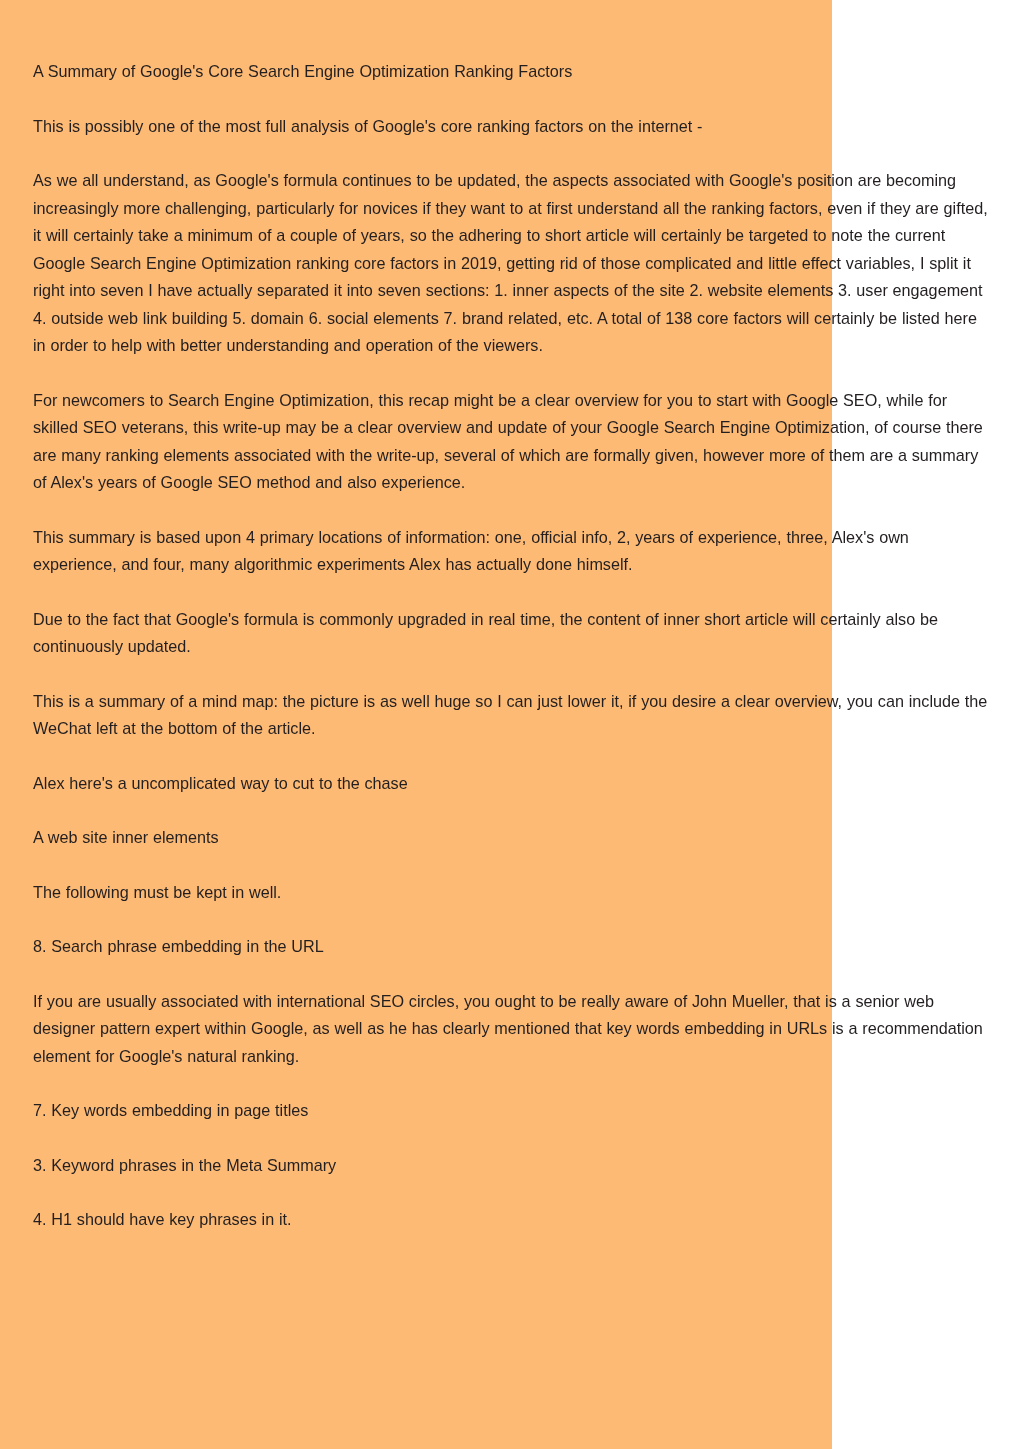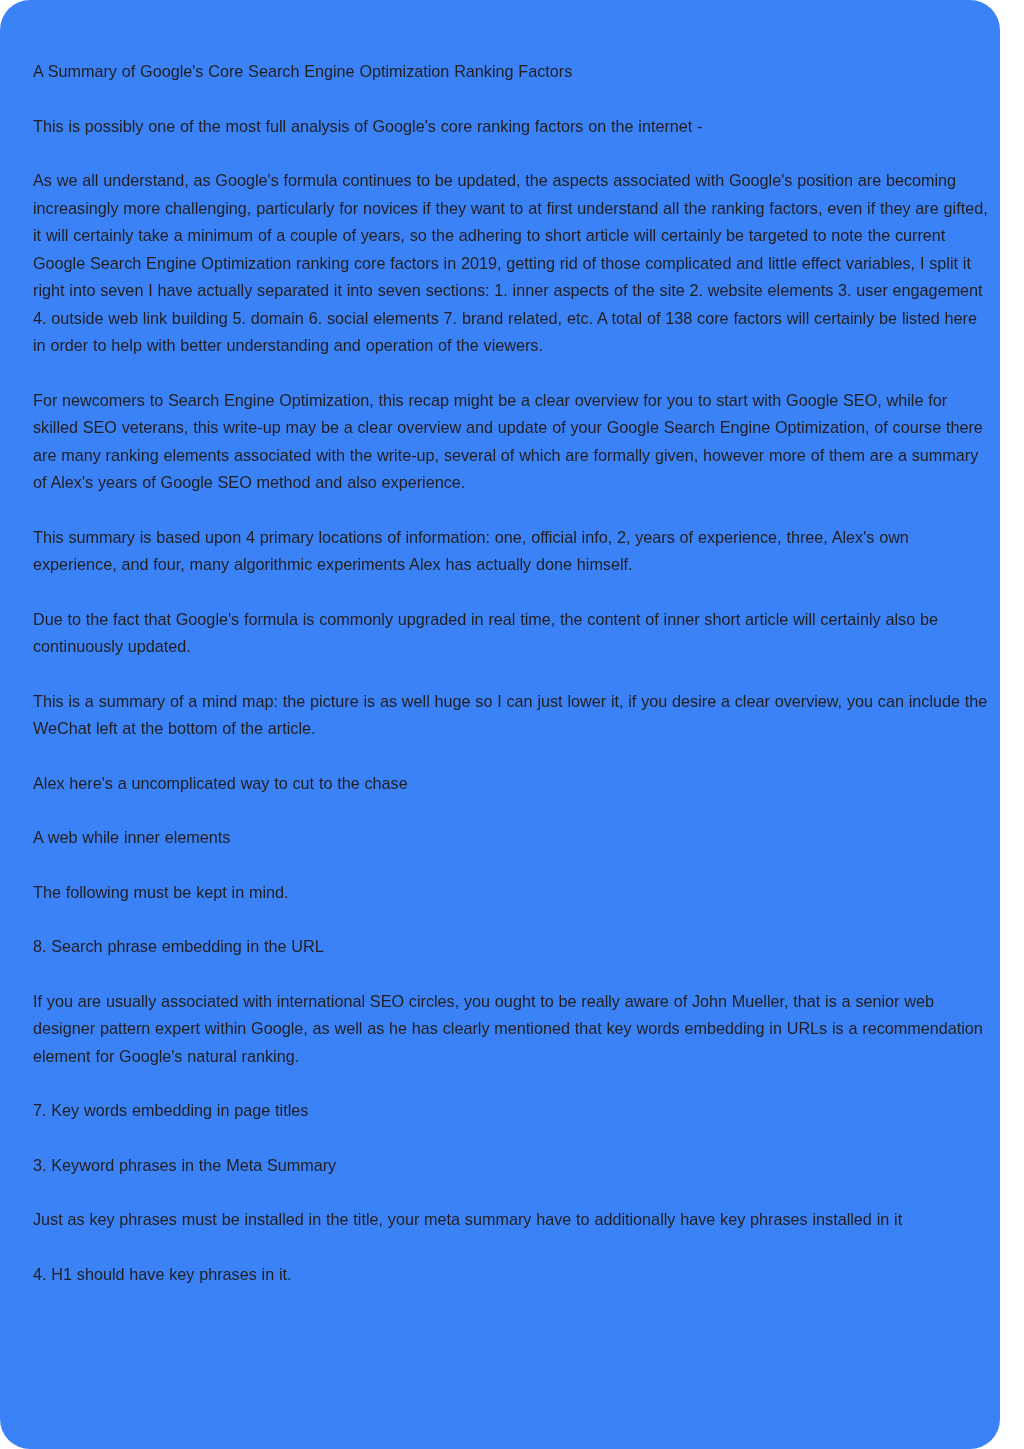--- a/index.html
+++ b/index.html
@@ -9,26 +9,25 @@
   }
   body {
     width: 1024px;
     height: 1449px;
     font-family: "Liberation Sans", sans-serif;
     color: #231f20;
     -webkit-font-smoothing: antialiased;
   }
   .page {
     position: relative;
-    width: 1000px;
+    width: 832px;
     height: 1449px;
-    background: #3b82f6;
+    background: #fdba74;
     box-sizing: border-box;
     padding: 58px 33px 0 33px;
-    border-radius: 30px;
   }
   .doc-body {
     width: 958px;
   }
   .para {
     font-size: 16.2px;
     line-height: 27.5px;
     margin: 0 0 27px 0;
     color: #231f20;
     text-align: left;
@@ -44,22 +43,21 @@
 <div class="page">
   <div class="doc-body">
     <p class="para">A Summary of Google's Core Search Engine Optimization Ranking Factors</p>
     <p class="para">This is possibly one of the most full analysis of Google's core ranking factors on the internet -</p>
     <p class="para">As we all understand, as Google's formula continues to be updated, the aspects associated with Google's position are becoming increasingly more challenging, particularly for novices if they want to at first understand all the ranking factors, even if they are gifted, it will certainly take a minimum of a couple of years, so the adhering to short article will certainly be targeted to note the current Google Search Engine Optimization ranking core factors in 2019, getting rid of those complicated and little effect variables, I split it right into seven I have actually separated it into seven sections: 1. inner aspects of the site 2. website elements 3. user engagement 4. outside web link building 5. domain 6. social elements 7. brand related, etc. A total of 138 core factors will certainly be listed here in order to help with better understanding and operation of the viewers.</p>
     <p class="para">For newcomers to Search Engine Optimization, this recap might be a clear overview for you to start with Google SEO, while for skilled SEO veterans, this write-up may be a clear overview and update of your Google Search Engine Optimization, of course there are many ranking elements associated with the write-up, several of which are formally given, however more of them are a summary of Alex's years of Google SEO method and also experience.</p>
     <p class="para">This summary is based upon 4 primary locations of information: one, official info, 2, years of experience, three, Alex's own experience, and four, many algorithmic experiments Alex has actually done himself.</p>
     <p class="para">Due to the fact that Google's formula is commonly upgraded in real time, the content of inner short article will certainly also be continuously updated.</p>
     <p class="para">This is a summary of a mind map: the picture is as well huge so I can just lower it, if you desire a clear overview, you can include the WeChat left at the bottom of the article.</p>
     <p class="para">Alex here's a uncomplicated way to cut to the chase</p>
-    <p class="para">A web while inner elements</p>
-    <p class="para">The following must be kept in mind.</p>
+    <p class="para">A web site inner elements</p>
+    <p class="para">The following must be kept in well.</p>
     <p class="para">8. Search phrase embedding in the URL</p>
     <p class="para">If you are usually associated with international SEO circles, you ought to be really aware of John Mueller, that is a senior web designer pattern expert within Google, as well as he has clearly mentioned that key words embedding in URLs is a recommendation element for Google's natural ranking.</p>
     <p class="para">7. Key words embedding in page titles</p>
     <p class="para">3. Keyword phrases in the Meta Summary</p>
-    <p class="para">Just as key phrases must be installed in the title, your meta summary have to additionally have key phrases installed in it</p>
     <p class="para">4. H1 should have key phrases in it.</p>
   </div>
 </div>
 
 </body></html>

